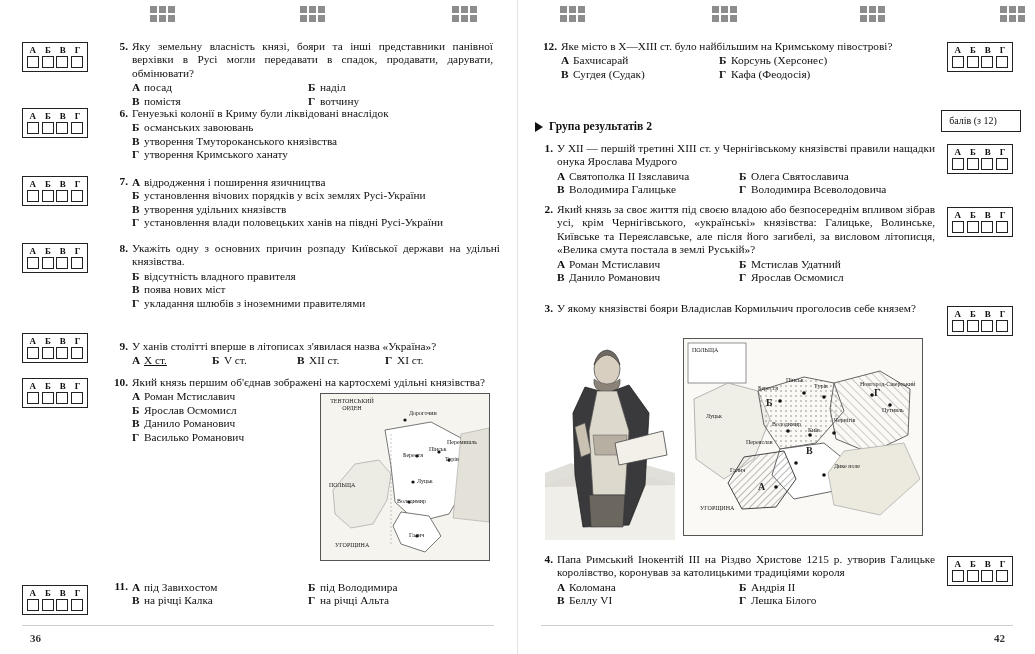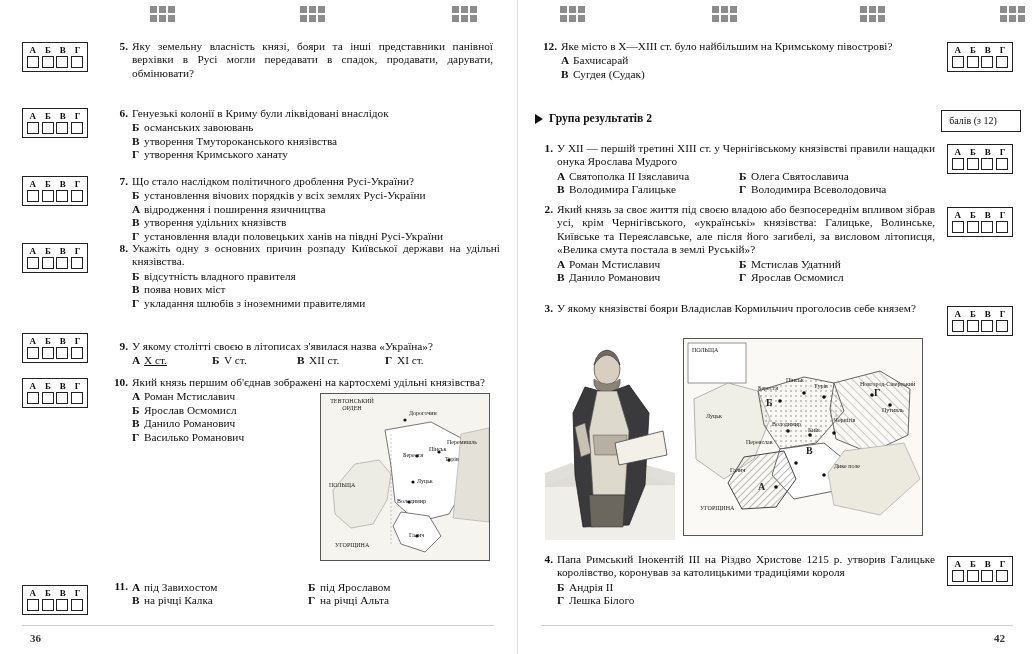--- a/index.html
+++ b/index.html
@@ -313,42 +313,51 @@
           <span></span>
           <span></span>
           <span></span>
         </div>
     </div>
 
     <div class="q" style="left:110px; top:40px; width:383px;">
       <span class="num">5.</span>
       <div class="body">
         <div class="stem">Яку земельну власність князі, бояри та інші представники панівної верхівки в Русі могли передавати в спадок, продавати, дарувати, обмінювати?</div>
+        <div class="opts opts-2col">
+          <div style="width:176px;">
+            <div class="opt"><span class="lt">А</span><span>посад</span></div>
+            <div class="opt"><span class="lt">В</span><span>помістя</span></div>
+          </div>
+          <div>
+            <div class="opt"><span class="lt">Б</span><span>наділ</span></div>
+            <div class="opt"><span class="lt">Г</span><span>вотчину</span></div>
+          </div>
+        </div>
       </div>
     </div>
 
     <div class="q" style="left:110px; top:107px; width:383px;">
       <span class="num">6.</span>
       <div class="body">
         <div class="stem">Генуезькі колонії в Криму були ліквідовані внаслідок</div>
         <div class="opts">
           <div class="opt"><span class="lt">Б</span><span>османських завоювань</span></div>
           <div class="opt"><span class="lt">В</span><span>утворення Тмутороканського князівства</span></div>
           <div class="opt"><span class="lt">Г</span><span>утворення Кримського ханату</span></div>
         </div>
       </div>
     </div>
 
     <div class="q" style="left:110px; top:175px; width:390px;">
       <span class="num">7.</span>
       <div class="body">
-        <div class="stem">Що стало наслідком політичного дроблення Русі-України?</div>
         <div class="opts">
+          <div class="opt"><span class="lt">А</span><span>відродження і поширення язичництва</span></div>
           <div class="opt"><span class="lt">Б</span><span>установлення вічових порядків у всіх землях Русі-України</span></div>
-          <div class="opt"><span class="lt">А</span><span>відродження і поширення язичництва</span></div>
           <div class="opt"><span class="lt">В</span><span>утворення удільних князівств</span></div>
           <div class="opt"><span class="lt">Г</span><span>установлення влади половецьких ханів на півдні Русі-України</span></div>
         </div>
       </div>
     </div>
 
     <div class="q" style="left:110px; top:242px; width:390px;">
       <span class="num">8.</span>
       <div class="body">
         <div class="stem">Укажіть одну з основних причин розпаду Київської держави на удільні князівства.</div>
@@ -356,21 +365,21 @@
           <div class="opt"><span class="lt">Б</span><span>відсутність владного правителя</span></div>
           <div class="opt"><span class="lt">В</span><span>поява нових міст</span></div>
           <div class="opt"><span class="lt">Г</span><span>укладання шлюбів з іноземними правителями</span></div>
         </div>
       </div>
     </div>
 
     <div class="q" style="left:110px; top:340px; width:390px;">
       <span class="num">9.</span>
       <div class="body">
-        <div class="stem">У якому столітті своєю в літописах з'явилася назва «Україна»?</div>
+        <div class="stem">У ханів столітті вперше в літописах з'явилася назва «Україна»?</div>
         <div class="opts opts-4col">
           <div style="width:80px;text-decoration:underline;" class="opt"><span class="lt">А</span><span>X ст.</span></div>
           <div style="width:85px;" class="opt"><span class="lt">Б</span><span>V ст.</span></div>
           <div style="width:88px;" class="opt"><span class="lt">В</span><span>XII ст.</span></div>
           <div class="opt"><span class="lt">Г</span><span>XI ст.</span></div>
         </div>
       </div>
     </div>
 
     <div class="q" style="left:110px; top:376px; width:390px;">
@@ -417,21 +426,21 @@
 
     <div class="q" style="left:110px; top:580px; width:390px;">
       <span class="num">11.</span>
       <div class="body">
         <div class="opts opts-2col">
           <div style="width:176px;">
             <div class="opt"><span class="lt">А</span><span>під Завихостом</span></div>
             <div class="opt"><span class="lt">В</span><span>на річці Калка</span></div>
           </div>
           <div>
-            <div class="opt"><span class="lt">Б</span><span>під Ярославом</span></div>
+            <div class="opt"><span class="lt">Б</span><span>під Володимира</span></div>
             <div class="opt"><span class="lt">Г</span><span>на річці Альта</span></div>
           </div>
         </div>
       </div>
     </div>
 
     <div class="footrule" style="left:22px; width:472px;"></div>
     <div class="pagenum" style="left:30px;">36</div>
   </div>
 
@@ -441,20 +450,24 @@
 
     <div class="q" style="left:20px; top:40px; width:390px;">
       <span class="num" style="width:22px;">12.</span>
       <div class="body" style="margin-left:26px;">
         <div class="stem">Яке місто в X—XIII ст. було найбільшим на Кримському півострові?</div>
         <div class="opts opts-2col">
           <div style="width:158px;">
             <div class="opt"><span class="lt">А</span><span>Бахчисарай</span></div>
             <div class="opt"><span class="lt">В</span><span>Сугдея (Судак)</span></div>
           </div>
+          <div>
+            <div class="opt"><span class="lt">Б</span><span>Корсунь (Херсонес)</span></div>
+            <div class="opt"><span class="lt">Г</span><span>Кафа (Феодосія)</span></div>
+          </div>
         </div>
       </div>
     </div>
 
     <div class="abvg abvg-pos" style="right:22px; top:42px;">
       <div class="hdr">
         <span>А</span>
         <span>Б</span>
         <span>В</span>
         <span>Г</span>
@@ -462,21 +475,21 @@
       <div class="cells">
           <span></span>
           <span></span>
           <span></span>
           <span></span>
         </div>
     </div>
 
     <div class="ball-box" style="right:14px; top:110px;">балів (з 12)</div>
 
-    <div class="section-head" style="left:20px; top:112px;">
+    <div class="section-head" style="left:20px; top:120px;">
       <span class="tri"></span>
       <span>Група результатів 2</span>
     </div>
 
     <div class="q" style="left:20px; top:142px; width:400px;">
       <span class="num">1.</span>
       <div class="body">
         <div class="stem">У XII — першій третині XIII ст. у Чернігівському князівстві правили нащадки онука Ярослава Мудрого</div>
         <div class="opts opts-2col">
           <div style="width:182px;">
@@ -628,20 +641,24 @@
       <div class="mapcaption" style="left:122px; top:106px; font-size:10px; font-weight:bold;">В</div>
       <div class="mapcaption" style="left:190px; top:48px; font-size:10px; font-weight:bold;">Г</div>
       <div class="mapcaption" style="left:74px; top:142px; font-size:10px; font-weight:bold;">А</div>
     </div>
 
     <div class="q" style="left:20px; top:553px; width:400px;">
       <span class="num">4.</span>
       <div class="body">
         <div class="stem">Папа Римський Інокентій III на Різдво Христове 1215 р. утворив Галицьке королівство, коронував за католицькими традиціями короля</div>
         <div class="opts opts-2col">
+          <div style="width:182px;">
+            <div class="opt"><span class="lt">А</span><span>Коломана</span></div>
+            <div class="opt"><span class="lt">В</span><span>Беллу VI</span></div>
+          </div>
           <div>
             <div class="opt"><span class="lt">Б</span><span>Андрія II</span></div>
             <div class="opt"><span class="lt">Г</span><span>Лешка Білого</span></div>
           </div>
         </div>
       </div>
     </div>
 
     <div class="abvg abvg-pos" style="right:22px; top:556px;">
       <div class="hdr">

